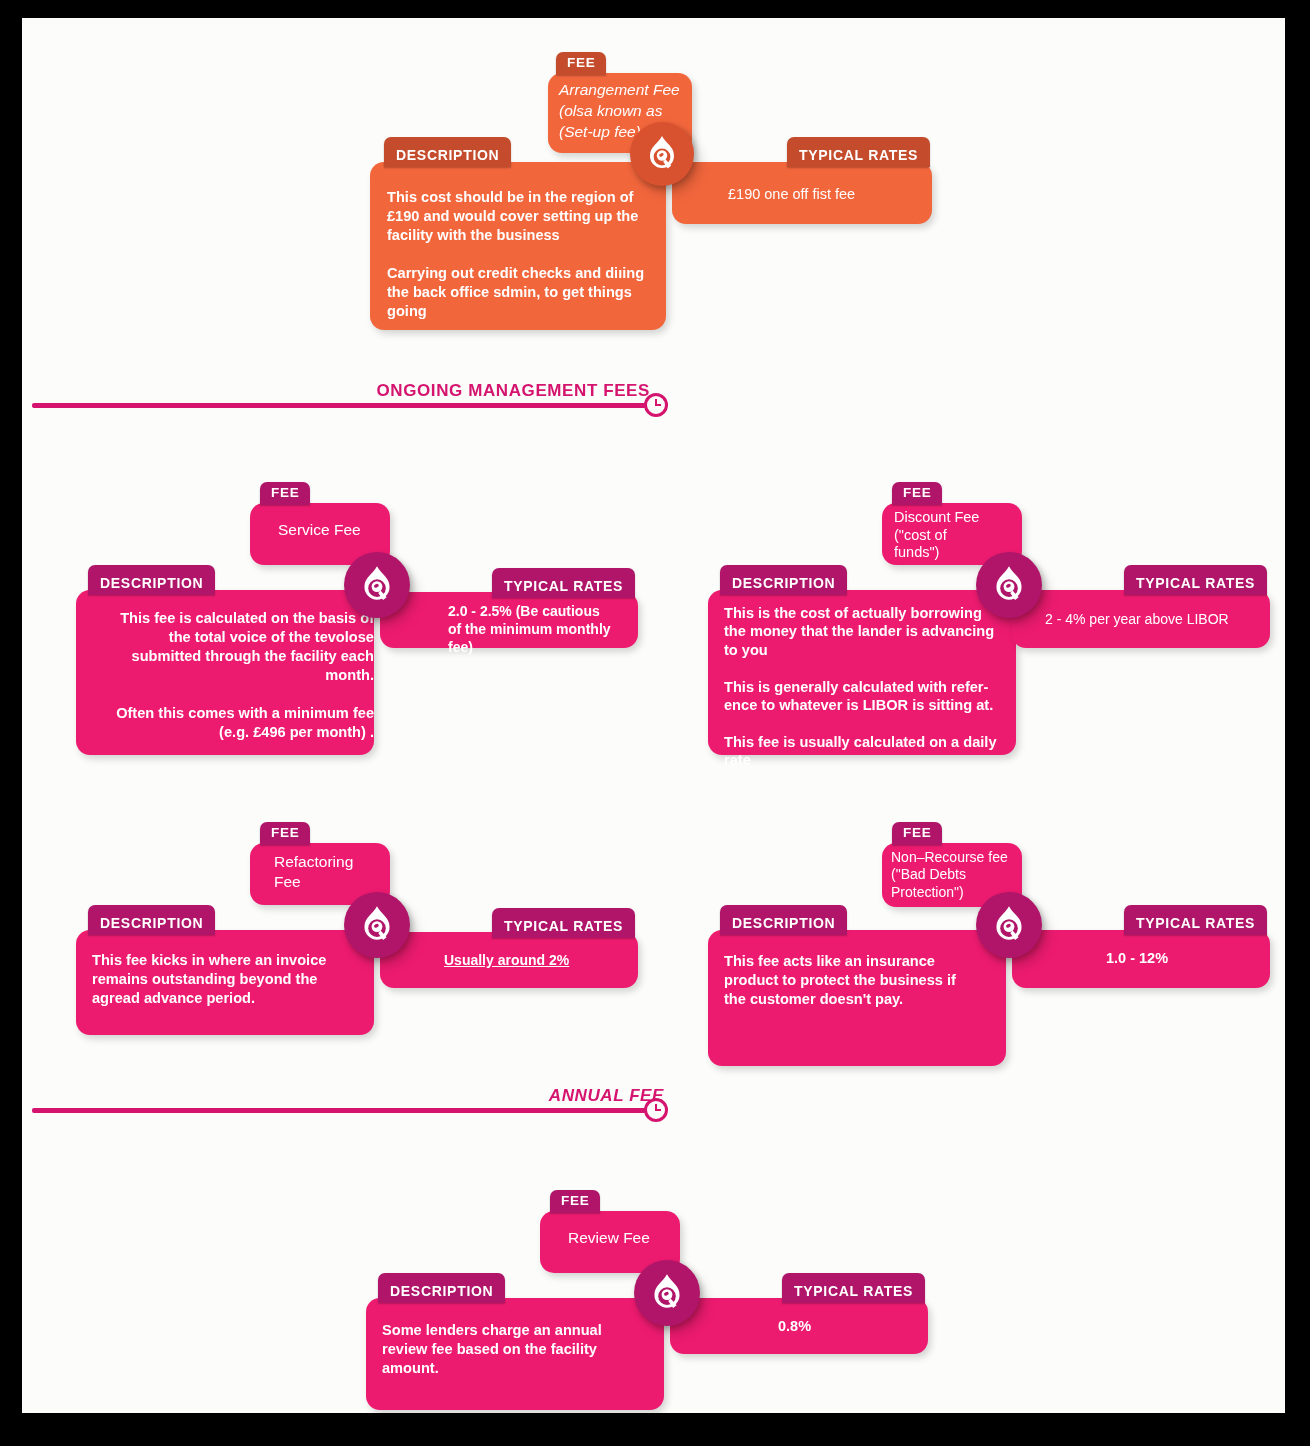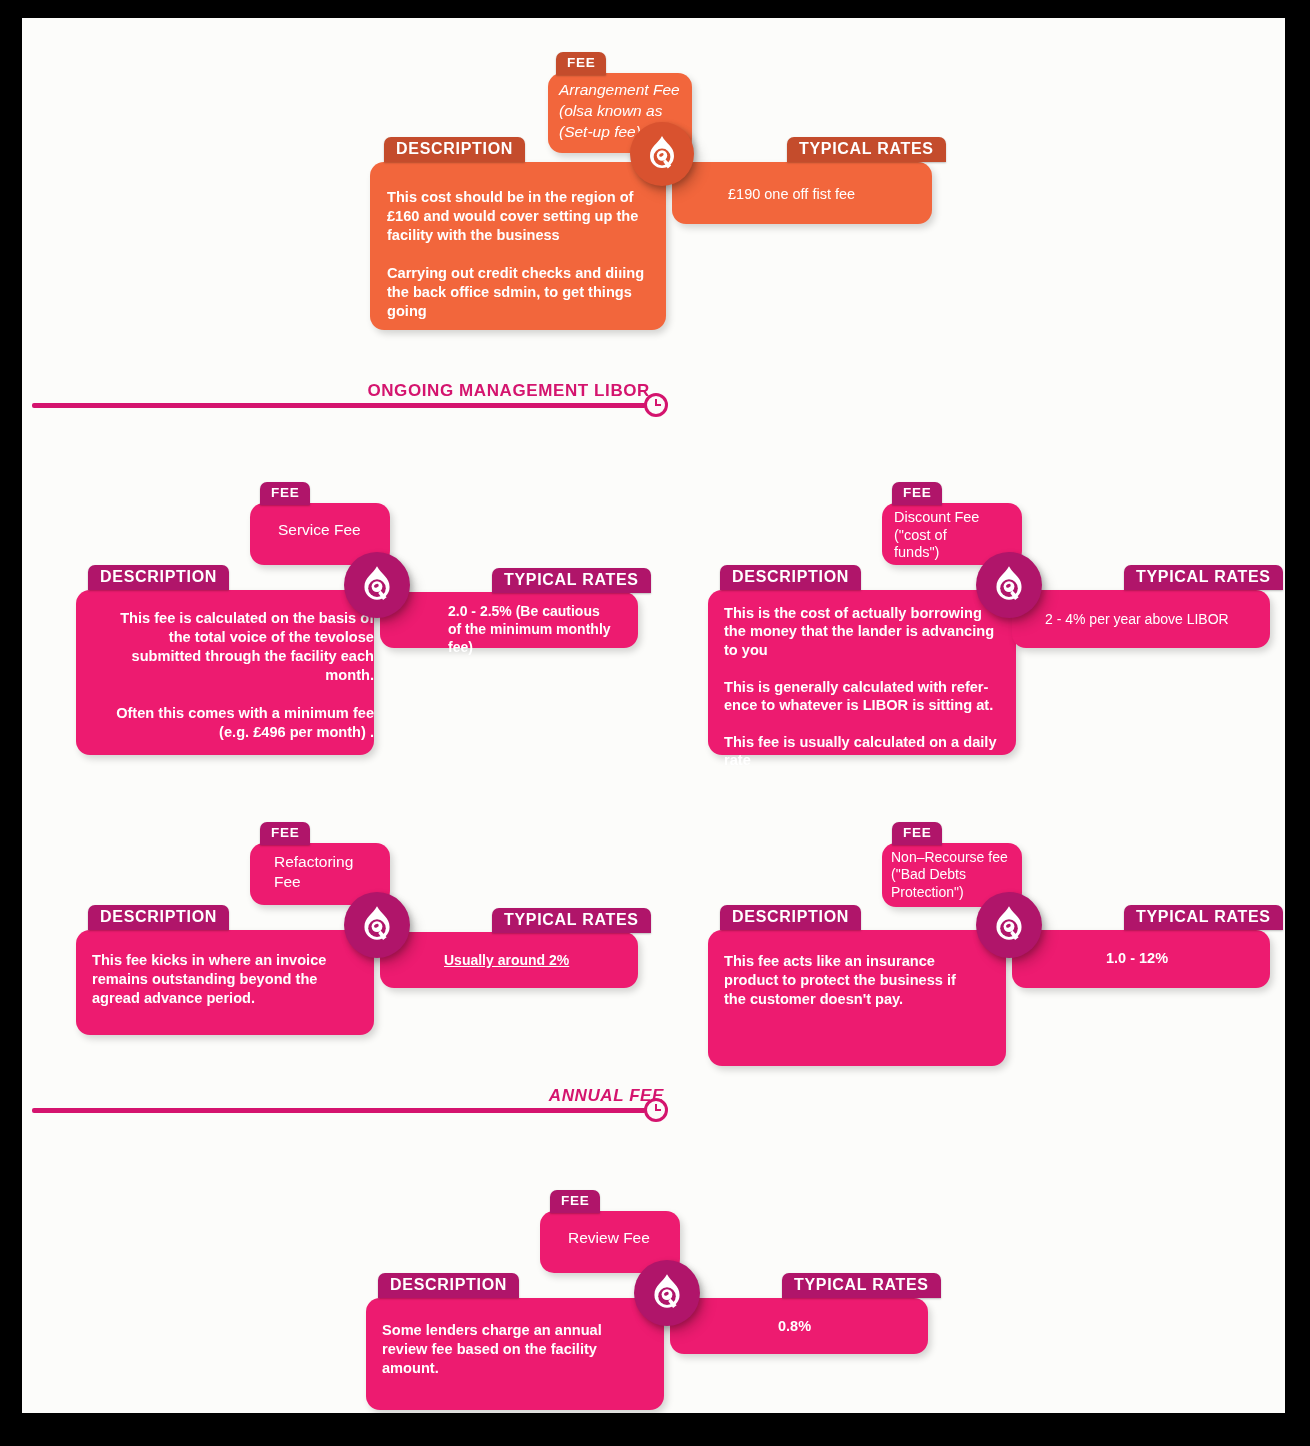--- a/index.html
+++ b/index.html
@@ -76,24 +76,24 @@
   }
 
   
   .feegroup { position: absolute; }
 
   
   .tab {
     position: absolute;
     border-radius: 7px 7px 0 0;
     color: #ffffff;
-    font-size: 16px;
+    font-size: 14px;
     font-weight: bold;
     letter-spacing: 0.7px;
-    padding: 4px 12px 5px 12px;
+    padding: 11px 12px 5px 12px;
     line-height: 1;
     white-space: nowrap;
     z-index: 3;
     box-shadow: 0 1px 2px rgba(0,0,0,0.25);
   }
   .tab.small { font-size: 13.5px; padding: 4px 11px 5px 11px; }
 
   
   .panel {
     position: absolute;
@@ -152,21 +152,21 @@
     <div class="tab small" style="left:504px; top:22px;">FEE</div>
     <div class="panel title-panel" style="left:496px; top:43px; width:144px; height:80px;font-style:italic;">
       <span class="ptext" style="padding:7px 0 0 11px;">Arrangement Fee
 (olsa known as
 (Set-up fee)</span>
     </div>
 
     <div class="tab" style="left:332px; top:107px;">DESCRIPTION</div>
     <div class="panel desc-panel" style="left:318px; top:132px; width:296px; height:168px;">
       <span class="ptext" style="padding:26px 0 0 17px;">This cost should be in the region of
-£160 and would cover setting up the
+£190 and would cover setting up the
 facility with the business
 
 Carrying out credit checks and diıing
 the back office sdmin, to get things
 going</span>
     </div>
 
     <div class="tab" style="left:735px; top:107px;">TYPICAL RATES</div>
     <div class="panel rates-panel" style="left:620px; top:132px; width:260px; height:62px;">
       <span class="ptext" style="padding:23px 0 0 56px; font-weight:normal; font-size:14.5px;">£190 one off fist fee</span>
@@ -179,21 +179,21 @@
         <circle cx="22" cy="25" r="8.4" fill="#d9522f"></circle>
         <circle cx="22" cy="23.5" r="5.2" fill="#ffffff"></circle>
         <path d="M25.4 27.2 L31.2 33.6 L27.8 36.4 L23.2 29.6 Z" fill="#ffffff"></path>
         <ellipse cx="21.4" cy="22.8" rx="2.4" ry="1.6" transform="rotate(-28 21.4 22.8)" fill="#d9522f"></ellipse>
       </svg>
     </div>
   </div>
 
   <div class="divider" style="top:363px; width:640px;">
     <div class="bar" style="width:614px;"></div>
-    <div class="dtitle" style="right:22px;">ONGOING MANAGEMENT LIBOR</div>
+    <div class="dtitle" style="right:22px;">ONGOING MANAGEMENT FEES</div>
     <div class="clock" style="left:612px;"></div>
   </div>
 
   <div class="feegroup pink" style="left:30px; top:440px; width:600px; height:300px;">
 
     <div class="tab small" style="left:208px; top:24px;">FEE</div>
     <div class="panel title-panel" style="left:198px; top:45px; width:140px; height:62px;">
       <span class="ptext" style="padding:17px 0 0 28px;">Service Fee</span>
     </div>
 

